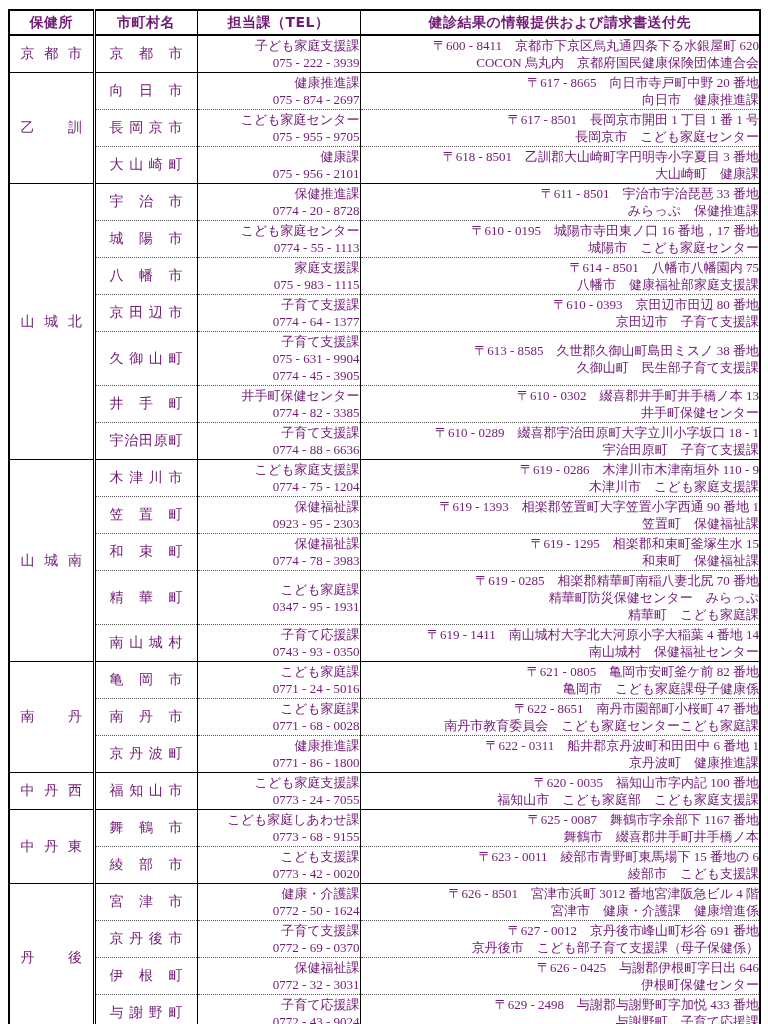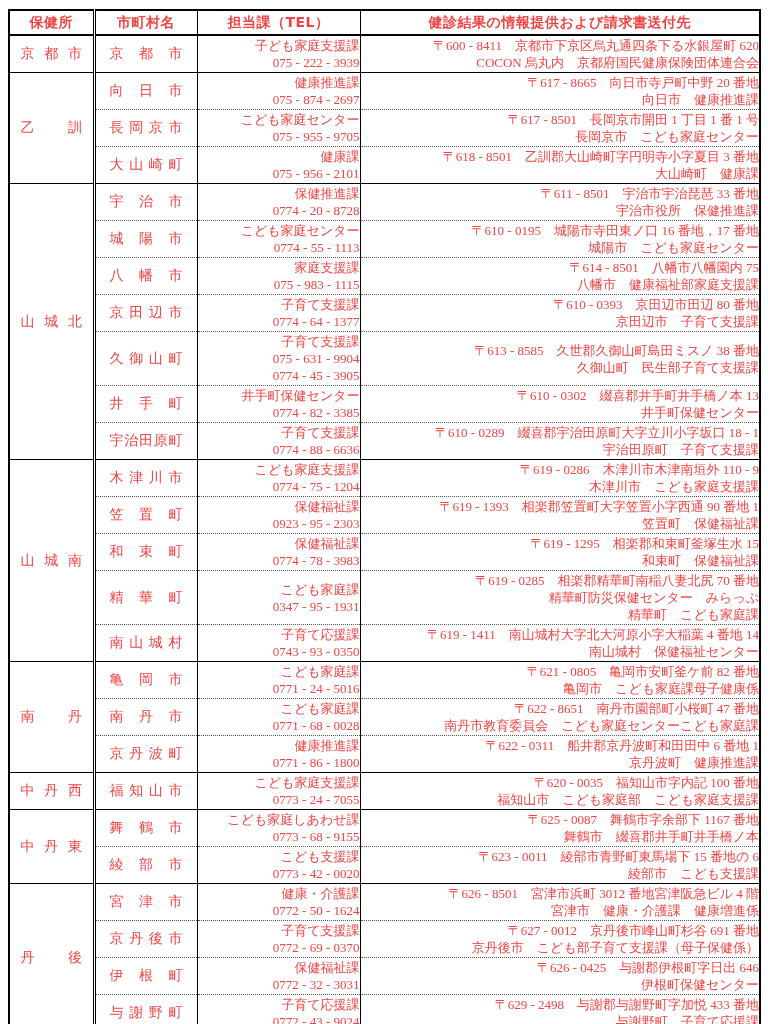--- a/index.html
+++ b/index.html
@@ -3,21 +3,21 @@
 <meta charset="utf-8">
 <style>
   html, body {
     margin: 0; padding: 0; background: #ffffff;
   }
   .page {
     box-sizing: border-box;
     width: 768px; height: 1024px;
     padding: 9px 8px 0 8px;
     background: #ffffff;
-    color: #ef4444;
+    color: #701a75;
     font-family: "DejaVu Sans", sans-serif;
   }
   table.main {
     border-collapse: collapse;
     table-layout: fixed;
     width: 751px;
     border: 2px solid #000;
   }
   col.c1 { width: 85px; }
   col.c2 { width: 103px; }
@@ -158,21 +158,21 @@
           </td>
           <td>
             <span class="just m-just">宇治市</span>
           </td>
           <td>
             <div class="dept-line">保健推進課</div>
             <div class="dept-line">0774 - 20 - 8728</div>
           </td>
           <td>
             <div class="addr-line">〒611 - 8501　宇治市宇治琵琶 33 番地</div>
-            <div class="addr-line">宇治市役所　保健推進課</div>
+            <div class="addr-line">みらっぷ　保健推進課</div>
           </td>
         </tr>
         <tr class="group-cont">
           <td>
             <span class="just m-just">城陽市</span>
           </td>
           <td>
             <div class="dept-line">こども家庭センター</div>
             <div class="dept-line">0774 - 55 - 1113</div>
           </td>

